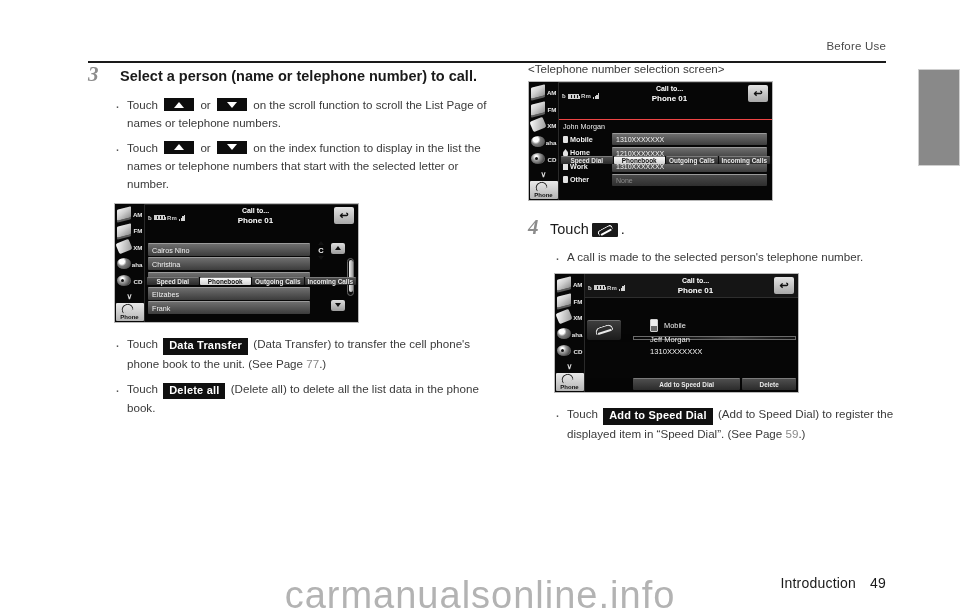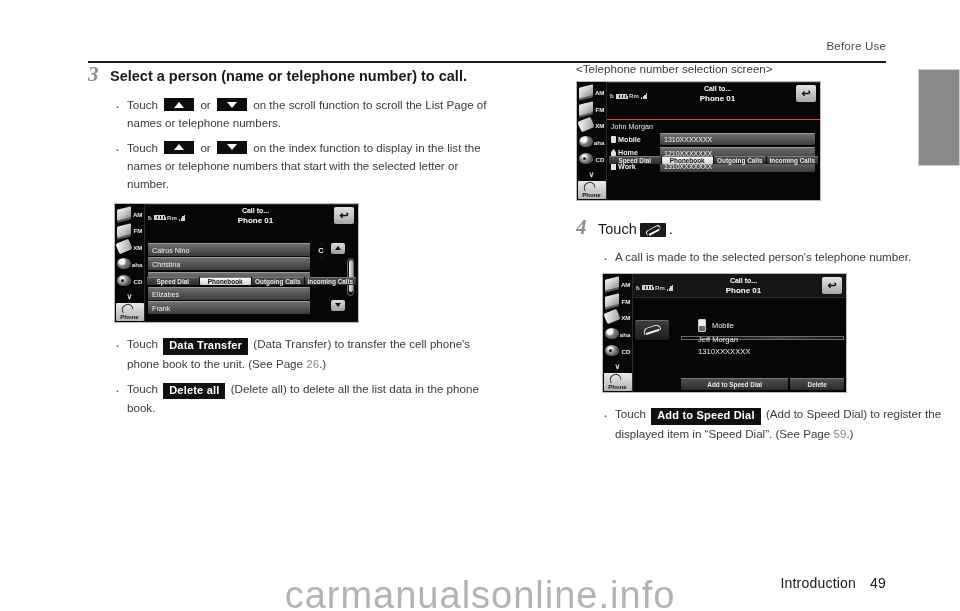--- a/index.html
+++ b/index.html
@@ -37,33 +37,34 @@
   #watermark {
     position:absolute; left:0; bottom:-6px; width:960px;
     text-align:center;
     font-size:38px; color:#b3b3b3; letter-spacing:1px;
     font-family:"Liberation Sans", sans-serif;
     white-space:nowrap;
   }
 
   
   #col-left  { position:absolute; left:88px;  top:62px; width:400px; }
-  #col-right { position:absolute; left:528px; top:62px; width:380px;margin-left:48px; }
+  #col-right { position:absolute; left:528px; top:62px; width:380px; }
 
   
   .step { position:relative; padding-left:0; }
   .step-row { display:flex; align-items:baseline; }
   .step-num {
     font-size:21px; font-weight:bold; color:#8c8c8c;
     font-style:italic; width:22px; flex:0 0 22px;
     font-family:"Liberation Serif", serif;
   }
   .step-title {
     font-size:14.5px; font-weight:bold; color:#1a1a1a;
     line-height:1.25;
+    margin-left:10px;
   }
   .step-title-plain { font-size:14.5px; color:#1a1a1a; font-weight:normal; }
 
   
   .bullets { margin-top:9px; padding-left:26px; }
   .bullet {
     position:relative; padding-left:13px;
     font-size:11.6px; line-height:1.55; color:#3a3a3a;
     margin-bottom:7px;
   }
@@ -464,21 +465,21 @@
         </div>
       </div>
     </div>
   </div>
 
   <div class="bullets" style="margin-top:12px;">
     <div class="bullet">
       <span>Touch</span>
       <span class="chip">Data Transfer</span>
       <span>(Data Transfer) to transfer the cell phone's phone book to the unit. (See Page</span>
-      <span class="pageref">26</span><span>.)</span>
+      <span class="pageref">77</span><span>.)</span>
     </div>
     <div class="bullet">
       <span>Touch</span>
       <span class="chip">Delete all</span>
       <span>(Delete all) to delete all the list data in the phone book.</span>
     </div>
   </div>
 </div>
 
 <div id="col-right">
@@ -552,20 +553,27 @@
         </div>
 
         <div class="detail-row">
           <div class="detail-label">
             <span class="mini-ico work"></span>
             <span>Work</span>
           </div>
           <div class="detail-value">1310XXXXXXX</div>
         </div>
 
+        <div class="detail-row">
+          <div class="detail-label">
+            <span class="mini-ico"></span>
+            <span>Other</span>
+          </div>
+          <div class="detail-value none">None</div>
+        </div>
       </div>
 
       <div class="dev-tabs">
         <div class="tab">Speed Dial</div>
         <div class="tab active">Phonebook</div>
         <div class="tab">Outgoing Calls</div>
         <div class="tab">Incoming Calls</div>
       </div>
       <div class="dev-actions">
         <div class="act-spacer"></div>

